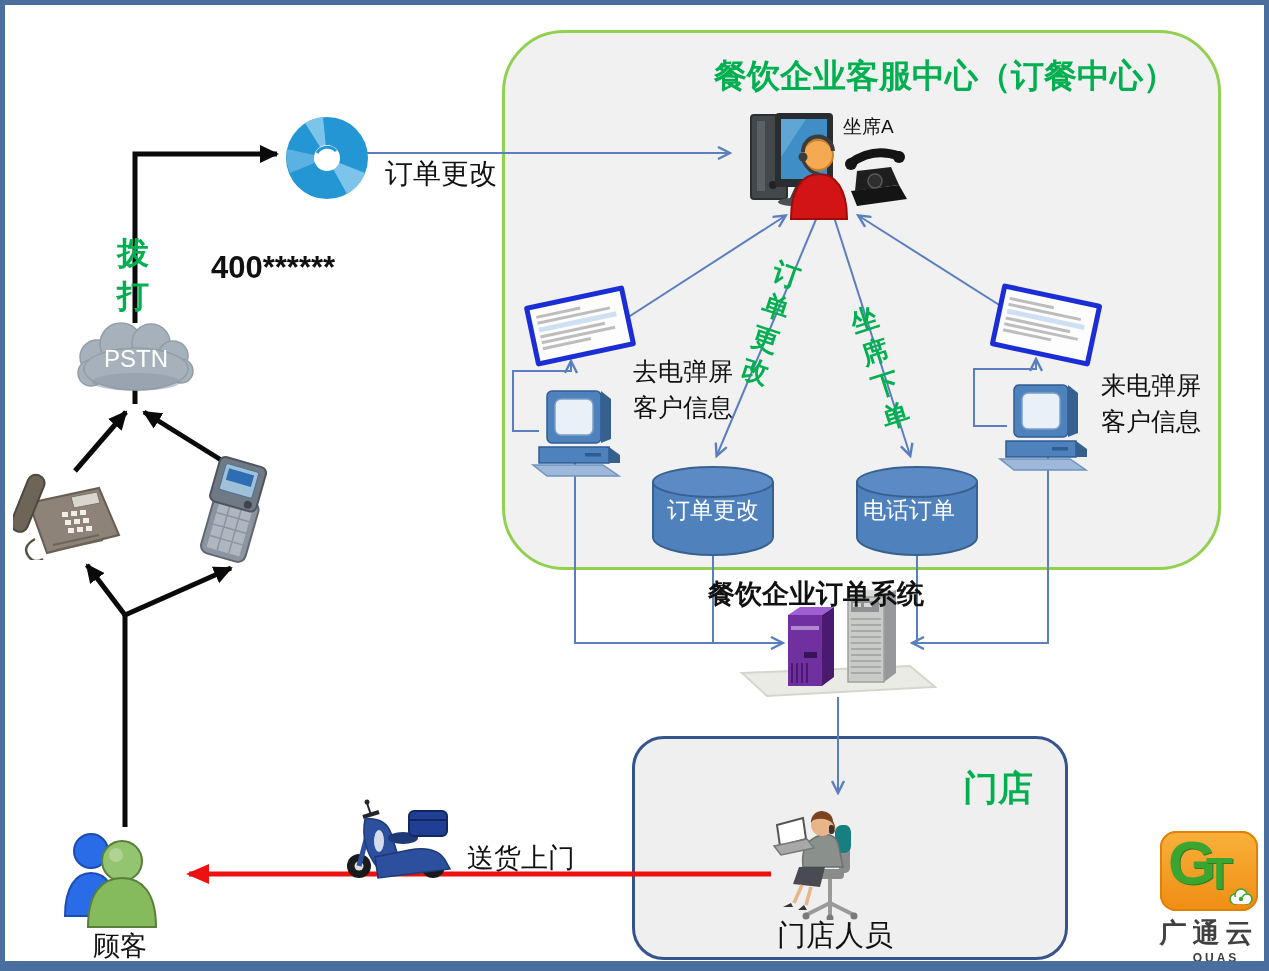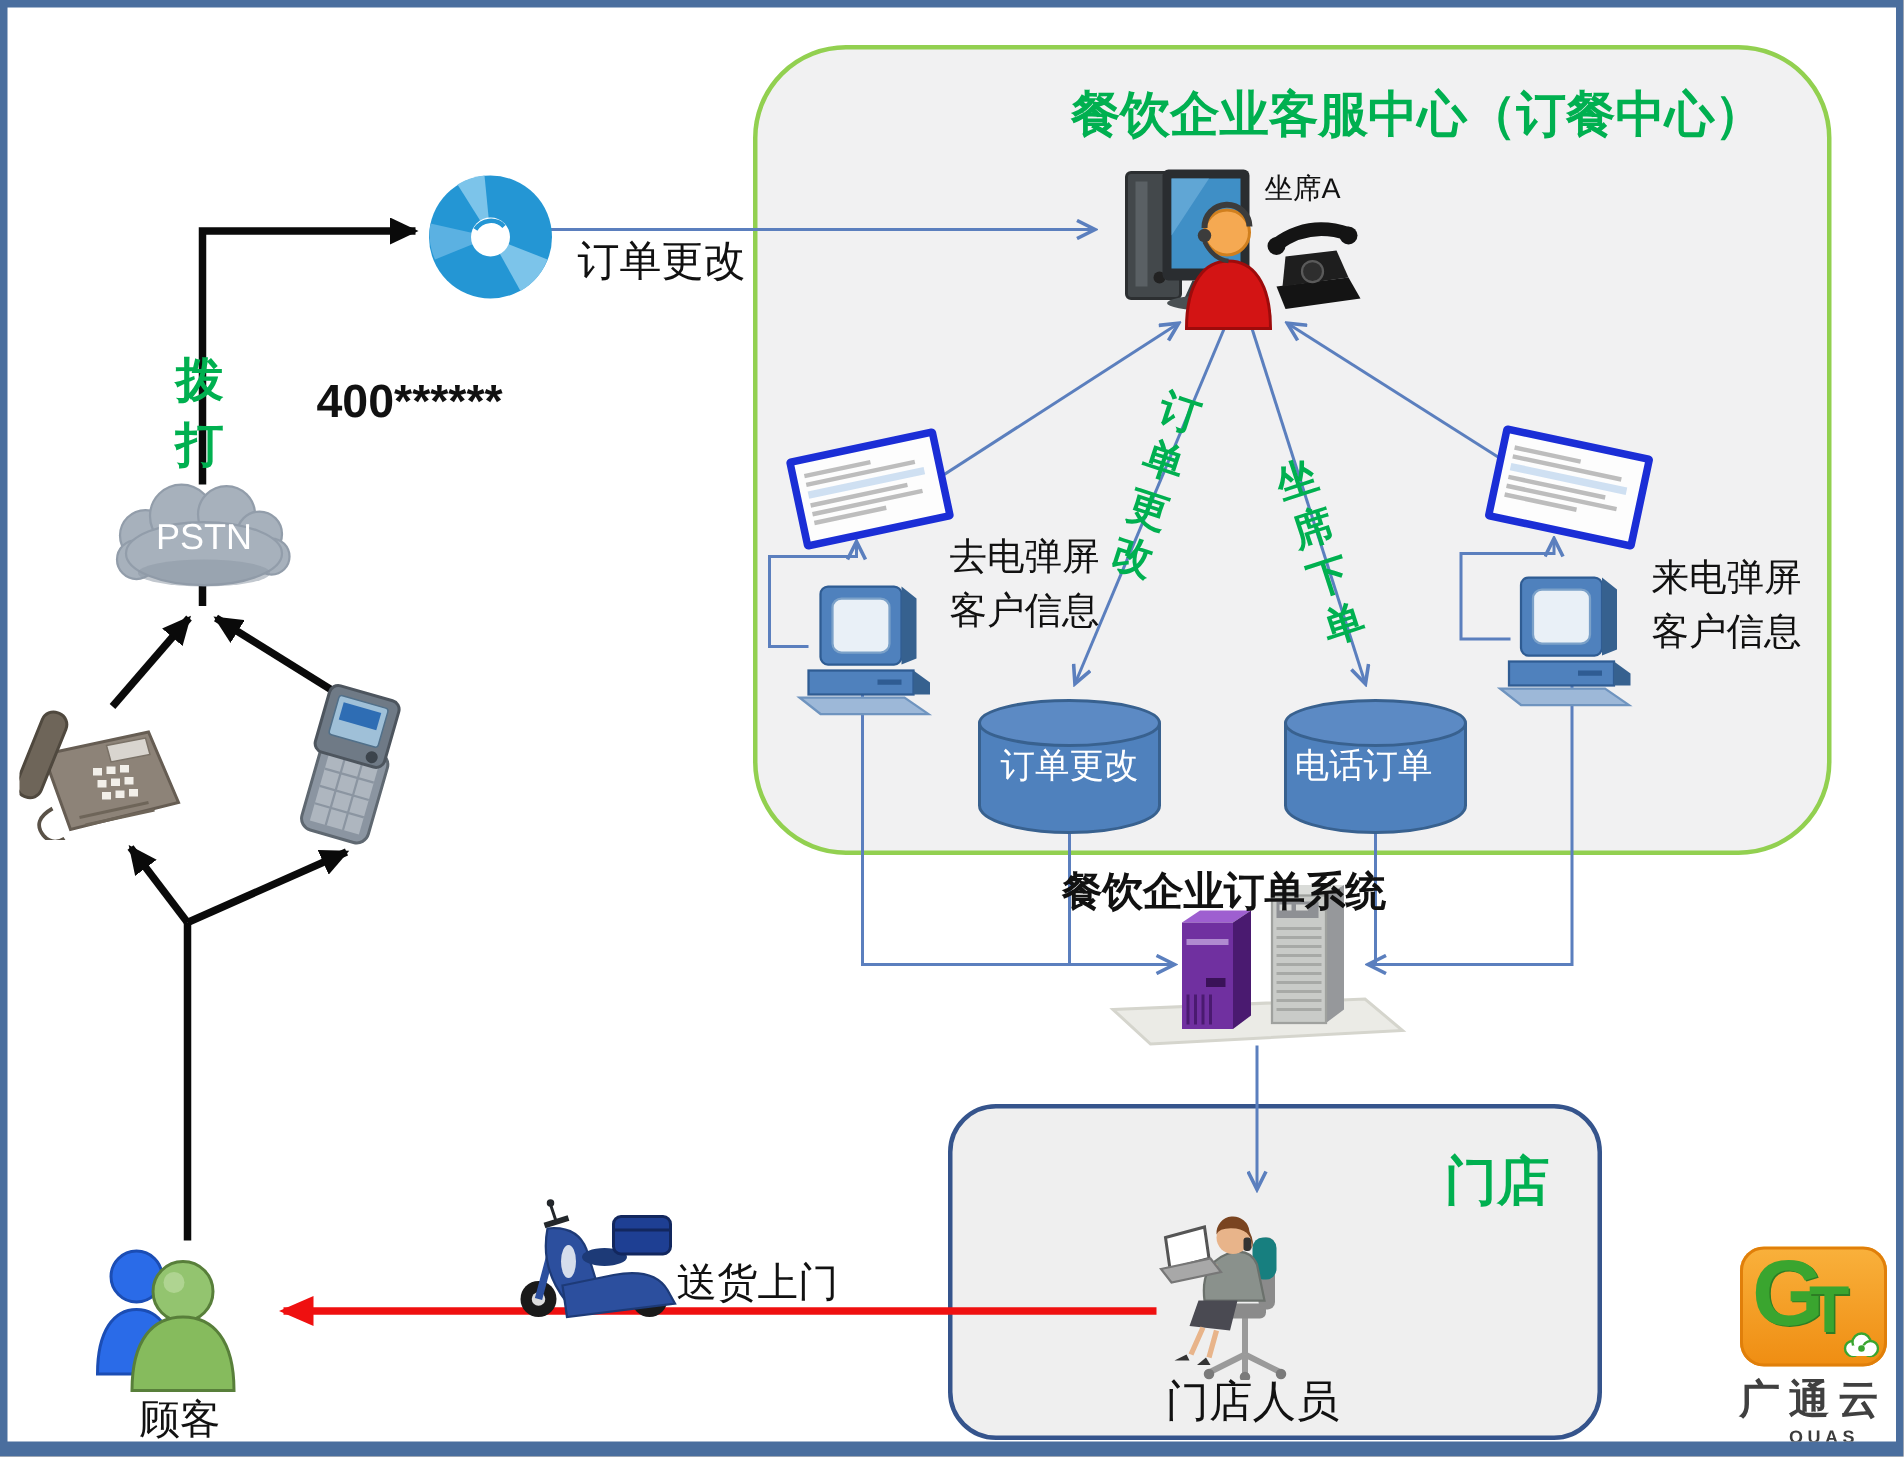--- a/index.html
+++ b/index.html
@@ -275,21 +275,21 @@
     <path d="M786,898 l-8,4 h10 z" fill="#333333"></path>
       <path d="M799,900 l-6,5 h9 z" fill="#333333"></path>
     <polygon points="772,820 798,813 801,834 775,841" fill="#ffffff" stroke="#555555" stroke-width="2"></polygon>
     <polygon points="769,841 802,834 809,843 776,850" fill="#a8a8a8" stroke="#777777" stroke-width="1.5"></polygon>
   </svg>
 
   <div class="lbl" style="left:380px;top:151px;font-size:28px;">订单更改</div>
   <div class="lbl green" style="left:112px;top:227px;width:30px;font-size:32px;line-height:1.35;word-break:break-all;">拨打</div>
   <div class="lbl" style="left:158px;top:243px;font-size:31px;font-weight:700;margin-left:48px;">400******</div>
   <div class="lbl" style="left:88px;top:924px;font-size:27px;">顾客</div>
-  <div class="lbl" style="left:446px;top:836px;font-size:27px;font-family:Liberation Mono, monospace;">送货上门</div>
+  <div class="lbl" style="left:462px;top:836px;font-size:27px;">送货上门</div>
 
   <div class="lbl green" style="left:660px;top:50px;width:560px;text-align:center;font-size:33px;">餐饮企业客服中心（订餐中心）</div>
   <div class="lbl" style="left:838px;top:110px;font-size:19px;">坐席A</div>
   <div class="lbl" style="left:628px;top:348px;font-size:25px;line-height:1.45;">去电弹屏
 客户信息</div>
   <div class="lbl" style="left:1096px;top:362px;font-size:25px;line-height:1.45;">来电弹屏
 客户信息</div>
   <div class="lbl green" style="left:752px;top:252px;width:30px;font-size:27px;line-height:1.25;word-break:break-all;transform:rotate(18deg);">订单更改</div>
   <div class="lbl green" style="left:862px;top:296px;width:30px;font-size:27px;line-height:1.25;word-break:break-all;transform:rotate(-18deg);">坐席下单</div>
   <div class="lbl" style="left:650px;top:491px;width:116px;text-align:center;color:#ffffff;font-size:23px;">订单更改</div>

